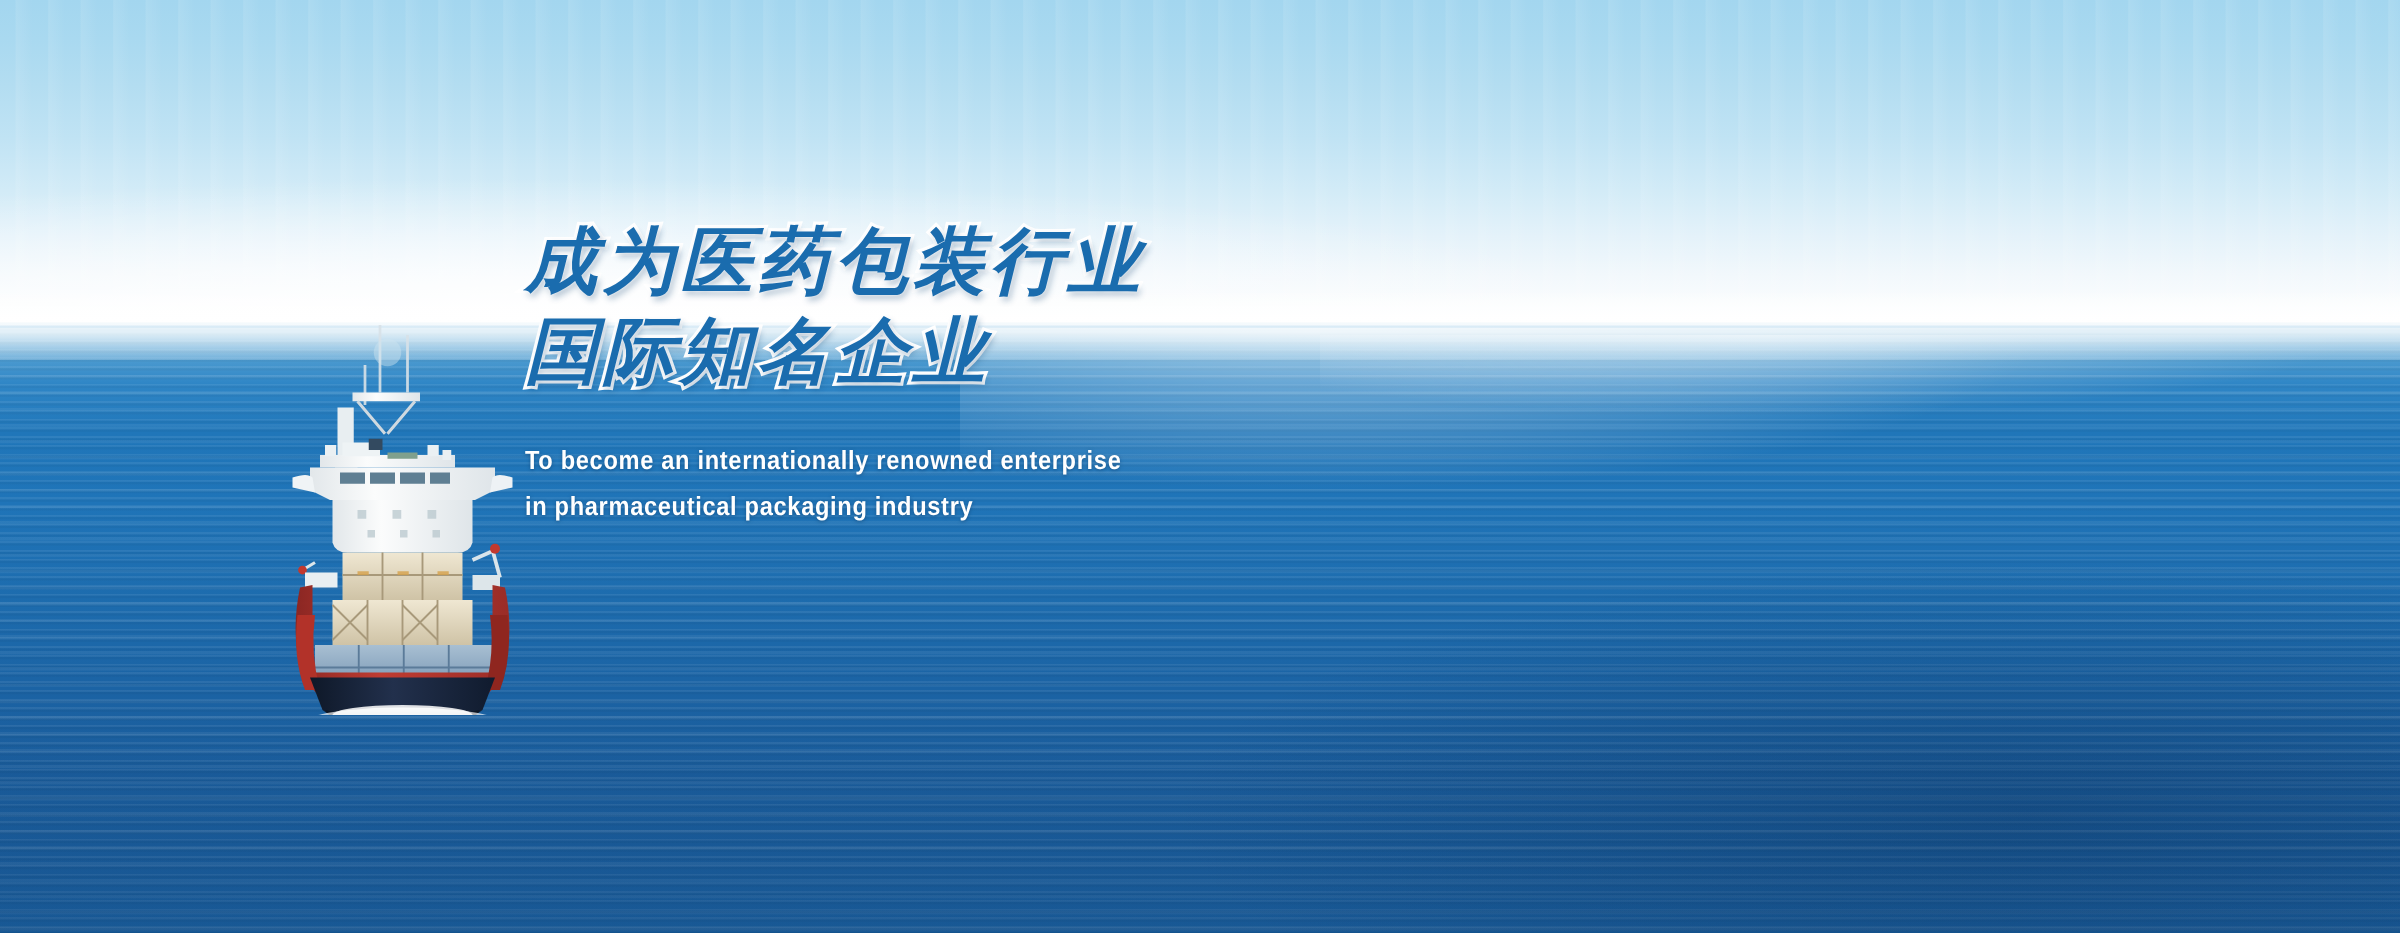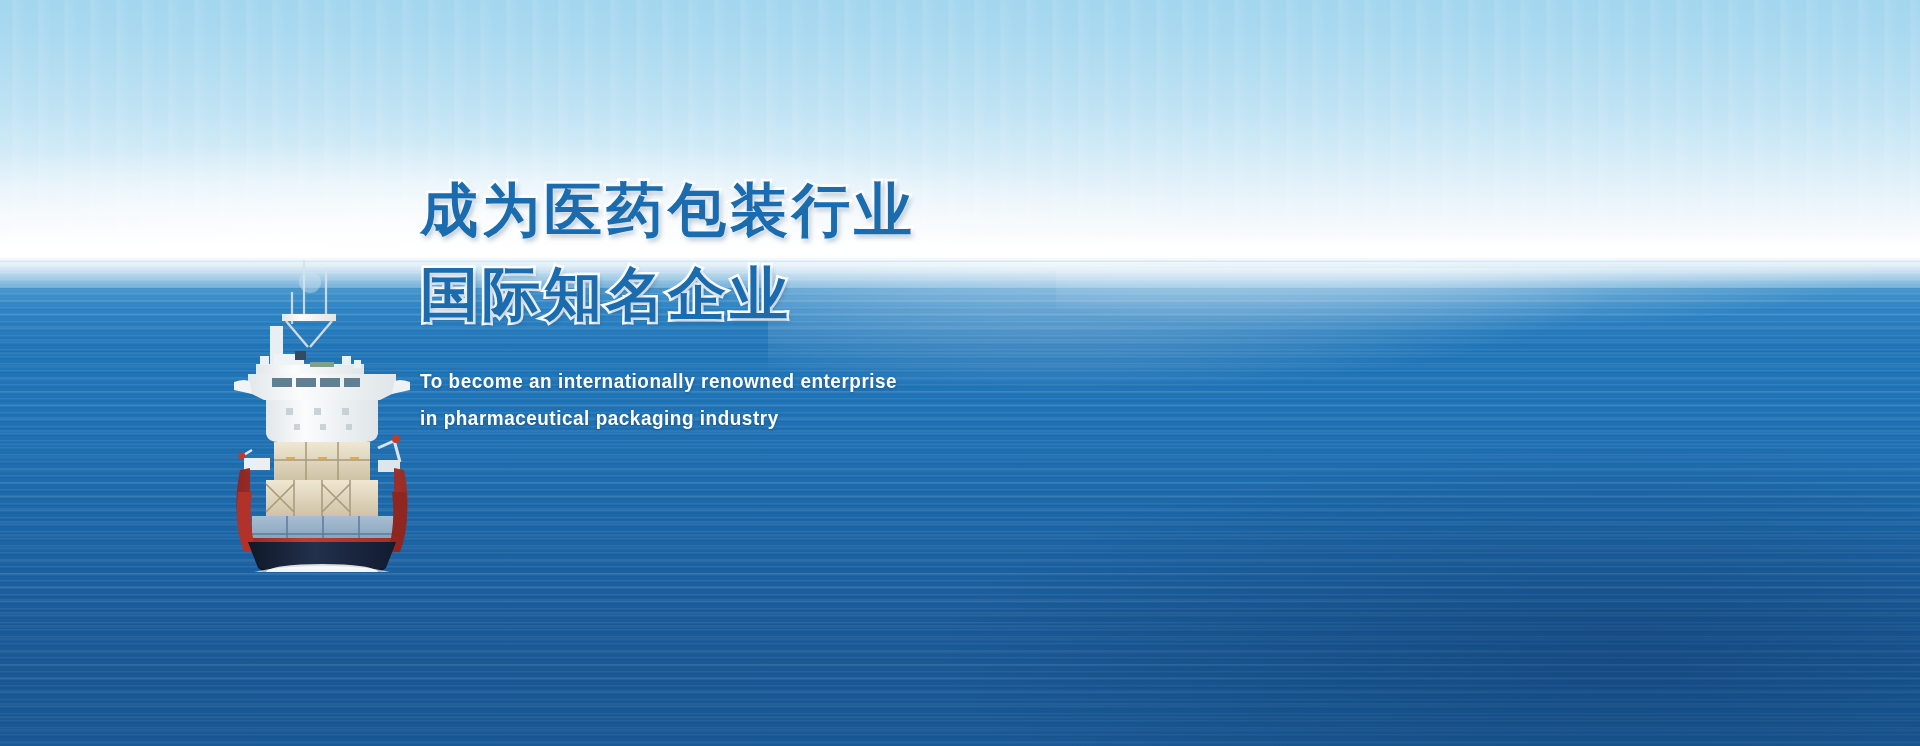--- a/index.html
+++ b/index.html
@@ -172,31 +172,32 @@
   .copy {
     position: absolute;
     left: 420px;
     top: 174px;
     width: 900px;
   }
   .headline {
     font-size: 58px;
     line-height: 72px;
     font-weight: bold;
+    font-style: italic;
     letter-spacing: 4px;
     color: #1a6cae;
     -webkit-text-stroke: 5px #ffffff;
     paint-order: stroke fill;
     text-shadow:
        0 0 2px rgba(255,255,255,.9),
        2px 3px 5px rgba(20,70,115,.30);
     white-space: nowrap;
   }
   .headline-line { display: block; }
-  .headline-line.second { margin-top: 12px; }
+  .headline-line.second { margin-top: 0; }
 
   .sub {
     margin-top: 32px;
     color: #ffffff;
     font-size: 21px;
     line-height: 37px;
     font-weight: bold;
     letter-spacing: .6px;
     transform: scaleX(.9);
     transform-origin: left center;

